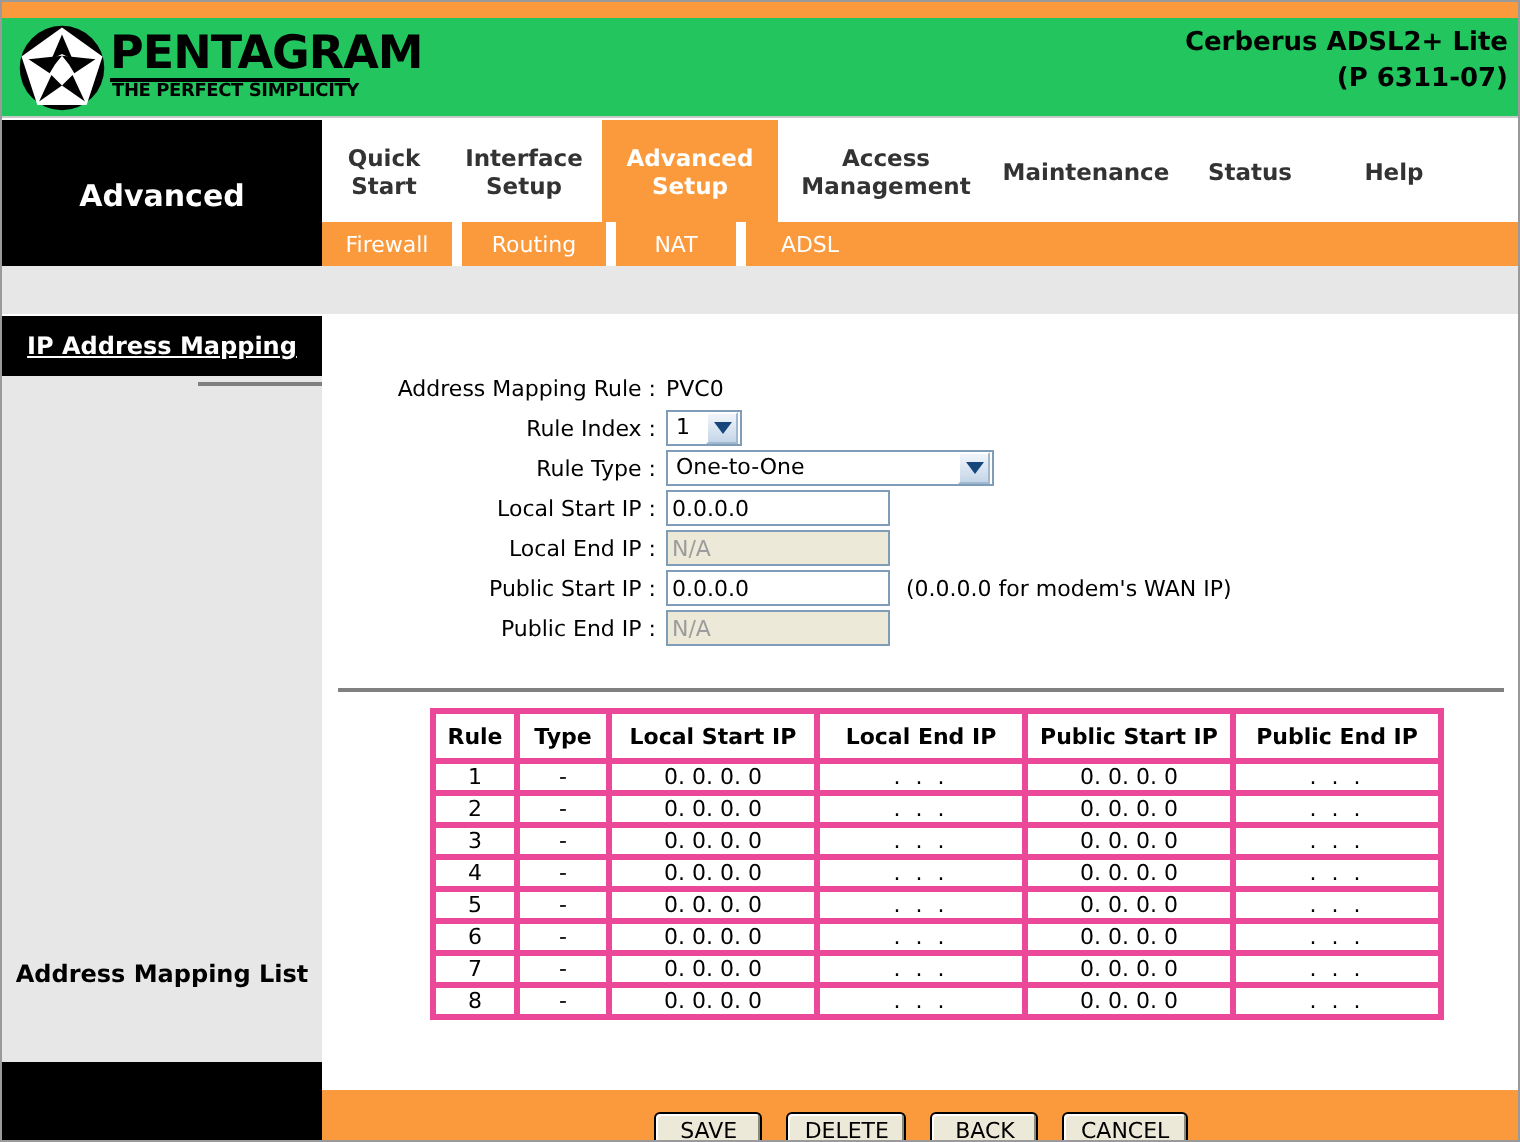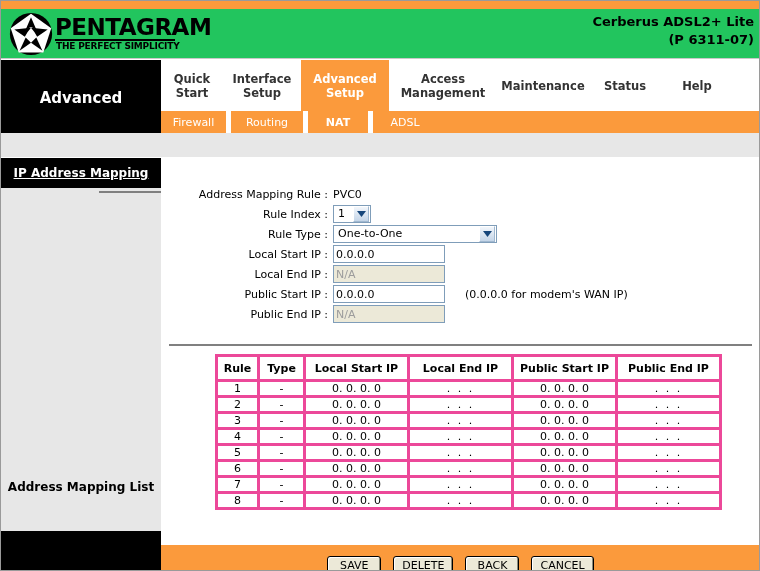--- a/index.html
+++ b/index.html
@@ -159,21 +159,21 @@
     display: flex;
     align-items: center;
     justify-content: center;
     font-family: "DejaVu Sans", sans-serif;
     font-size: 11px;
     color: #fff;
     cursor: pointer;
     box-sizing: border-box;
   }
   .stab.active {
-    font-weight: bold;
+    font-weight: normal;
     justify-content: center;
   }
   .stab-sep {
     width: 5px;
     background: #fff;
     flex: 0 0 auto;
   }
   .sub-left-black {
     position: absolute;
     left: 0; top: 110px;
@@ -252,21 +252,21 @@
     color: #000;
     box-sizing: border-box;
     white-space: nowrap;
   }
   .fval-static {
     font-family: "DejaVu Sans", sans-serif;
     font-size: 11px;
     color: #000;
   }
   .hint {
-    margin-left: 20px;
+    margin-left: 8px;
     font-family: "DejaVu Sans", sans-serif;
     font-size: 11px;
     color: #000;
     white-space: nowrap;
   }
 
   
   .xsel {
     display: inline-flex;
     align-items: center;

